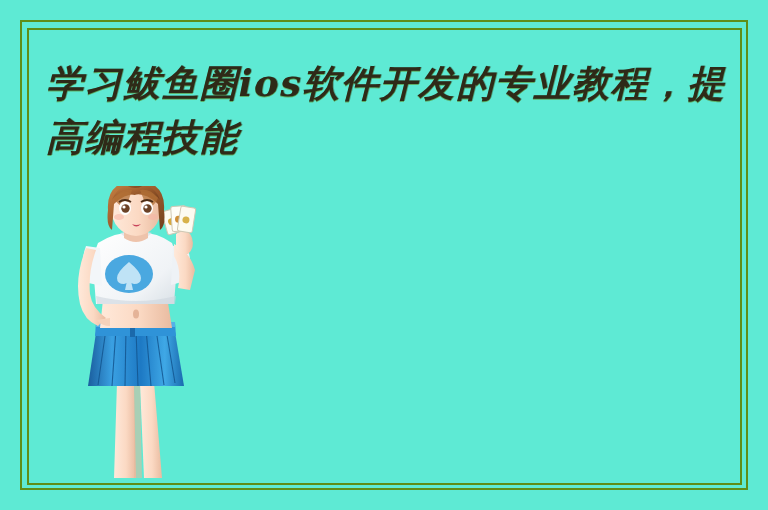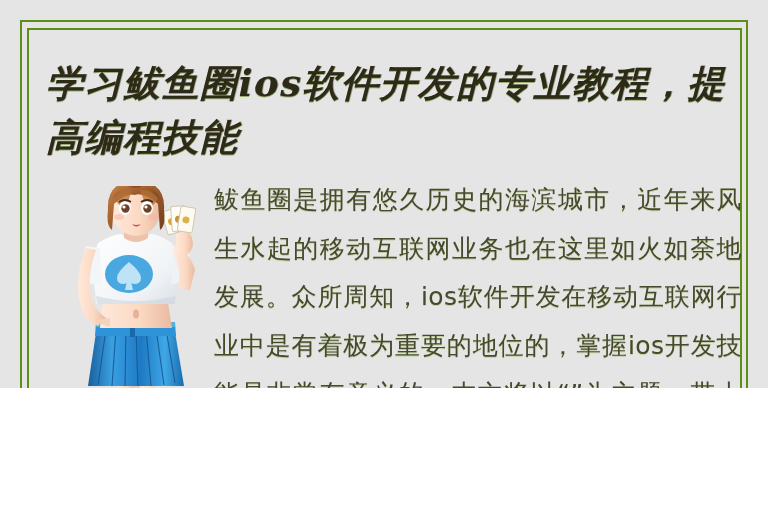--- a/index.html
+++ b/index.html
@@ -3,23 +3,23 @@
 <meta charset="utf-8">
 <style>
   html, body {
     margin: 0;
     padding: 0;
     background: #ffffff;
   }
   #page {
     position: relative;
     width: 768px;
-    height: 388px;
+    height: 510px;
     overflow: hidden;
-    background: #e5e5e5;
+    background: #5eead4;
     font-family: "Liberation Sans", sans-serif;
   }
 
   
   .frame-outer {
     position: absolute;
     left: 20px;
     top: 20px;
     width: 728px;
     height: 470px;
@@ -87,21 +87,20 @@
 </head>
 <body>
 
 <div id="page">
 
   <div class="frame-outer"></div>
   <div class="frame-inner"></div>
 
   <div class="title">学习鲅鱼圈ios软件开发的专业教程，提高编程技能</div>
 
-  <div class="body-text">鲅鱼圈是拥有悠久历史的海滨城市，近年来风生水起的移动互联网业务也在这里如火如荼地发展。众所周知，ios软件开发在移动互联网行业中是有着极为重要的地位的，掌握ios开发技能是非常有意义的。本文将以“”为主题，带大家</div>
 
   <div class="illustration">
     <svg width="150" height="295" viewBox="0 0 150 295" xmlns="http://www.w3.org/2000/svg">
       <defs>
         <linearGradient id="hairG" x1="0" y1="0" x2="1" y2="1">
           <stop offset="0%" stop-color="#c98545"></stop>
           <stop offset="45%" stop-color="#a3602f"></stop>
           <stop offset="100%" stop-color="#713f1d"></stop>
         </linearGradient>
         <linearGradient id="skinG" x1="0" y1="0" x2="1" y2="0">

